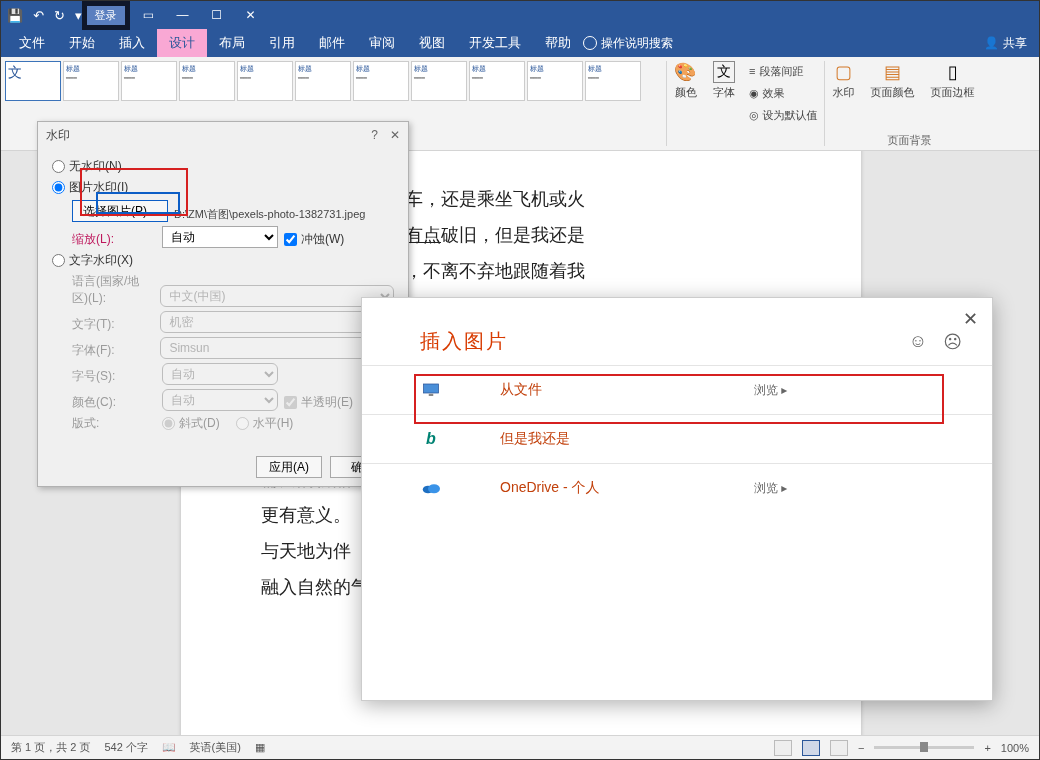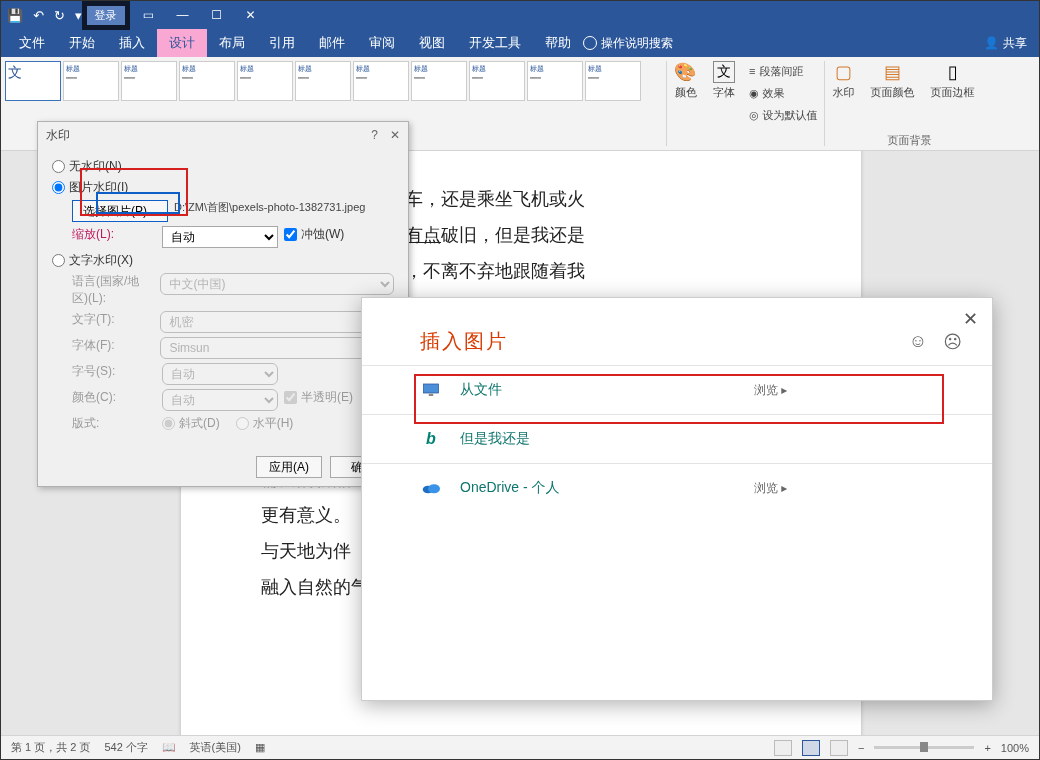--- a/index.html
+++ b/index.html
@@ -52,42 +52,42 @@
 .docarea { position: absolute; top: 150px; left: 0; right: 0; bottom: 24px; background: #e6e6e6; overflow: hidden; }
 .page { position: absolute; left: 180px; top: -10px; width: 680px; min-height: 900px; background: #fff; box-shadow: 0 0 4px rgba(0,0,0,0.2); padding: 40px 80px; }
 .page p { font-family: SimSun, serif; font-size: 18px; line-height: 2; color: #222; }
 .page .num { font-weight: bold; }
 
 
 .wm-dialog { position: absolute; top: 120px; left: 36px; width: 372px; background: #f0f0f0; border: 1px solid #b1b1b1; box-shadow: 2px 2px 6px rgba(0,0,0,0.25); z-index: 20; }
 .wm-dialog .dlg-title { height: 26px; display: flex; align-items: center; padding: 0 8px; font-size: 12px; color: #444; }
 .wm-dialog .dlg-title .r { margin-left: auto; display: flex; gap: 12px; color: #666; }
 .wm-dialog .body { padding: 6px 14px 12px; font-size: 12px; color: #333; }
-.wm-dialog .row { display: flex; align-items: flex-start; margin: 4px 0; gap: 6px; }
+.wm-dialog .row { display: flex; align-items: flex-end; margin: 4px 0; gap: 6px; }
 .wm-dialog .row.indent { padding-left: 20px; }
 .wm-dialog .row label.lbl { width: 84px; color: #be185d; }
 .wm-dialog input[type="text"], .wm-dialog select { border: 1px solid #a8a8a8; background: #fff; height: 20px; padding: 0 4px; font-size: 12px; }
 .wm-dialog select { height: 22px; }
 .wm-dialog .radio { display: inline-flex; align-items: center; gap: 4px; }
 .wm-dialog .radio input { margin: 0; }
 .wm-dialog .btn { border: 1px solid #a8a8a8; background: #f7f7f7; height: 22px; padding: 0 10px; font-size: 12px; cursor: pointer; }
 .wm-dialog .footer { display: flex; justify-content: flex-end; gap: 8px; padding: 8px 12px; }
 .red-box { border: 2.5px solid #d62020; position: absolute; pointer-events: none; }
 .blue-box { border: 2px solid #0d5ec6; position: absolute; pointer-events: none; }
 
 
 .ip-dialog { position: absolute; top: 296px; left: 360px; width: 632px; height: 404px; background: #fff; box-shadow: 0 4px 20px rgba(0,0,0,0.3); z-index: 30; border: 1px solid #ccc; }
 .ip-dialog .hdr { display: flex; align-items: center; padding: 30px 30px 10px 58px; }
 .ip-dialog .hdr h2 { color: #d83b01; font-weight: normal; font-size: 20px; letter-spacing: 2px; }
 .ip-dialog .hdr .r { margin-left: auto; display: flex; gap: 16px; color: #666; font-size: 18px; }
 .ip-dialog .close { position: absolute; top: 10px; right: 14px; font-size: 18px; color: #555; cursor: pointer; }
 .ip-dialog .opt { display: flex; align-items: center; padding: 14px 58px; border-top: 1px solid #e4e4e4; }
 .ip-dialog .opt:first-of-type { border-top: 1px solid #e4e4e4; margin-top: 14px; }
 .ip-dialog .opt .icn { width: 22px; height: 20px; margin-right: 18px; display: inline-flex; align-items: center; justify-content: center; }
-.ip-dialog .opt .name { font-size: 14px; color: #0f766e; }
+.ip-dialog .opt .name { font-size: 14px; color: #c2410c; margin-left: 40px; }
 .ip-dialog .opt .act { margin-left: auto; font-size: 12px; color: #666; min-width: 180px; }
 .ip-dialog .opt .act input { width: 170px; height: 22px; border: 1px solid #ccc; padding: 0 6px; font-size: 12px; background: #fafafa; }
 .ip-dialog .opt .act .brw { cursor: pointer; }
 .ip-dialog .redmark { position: absolute; border: 2.5px solid #d62020; }
 
 .disabled { color: #9b9b9b !important; }
 select:disabled, input:disabled { background: #f2f2f2; color: #9b9b9b; border-radius: 6px; }
 
 .u { text-decoration: underline; }
 

